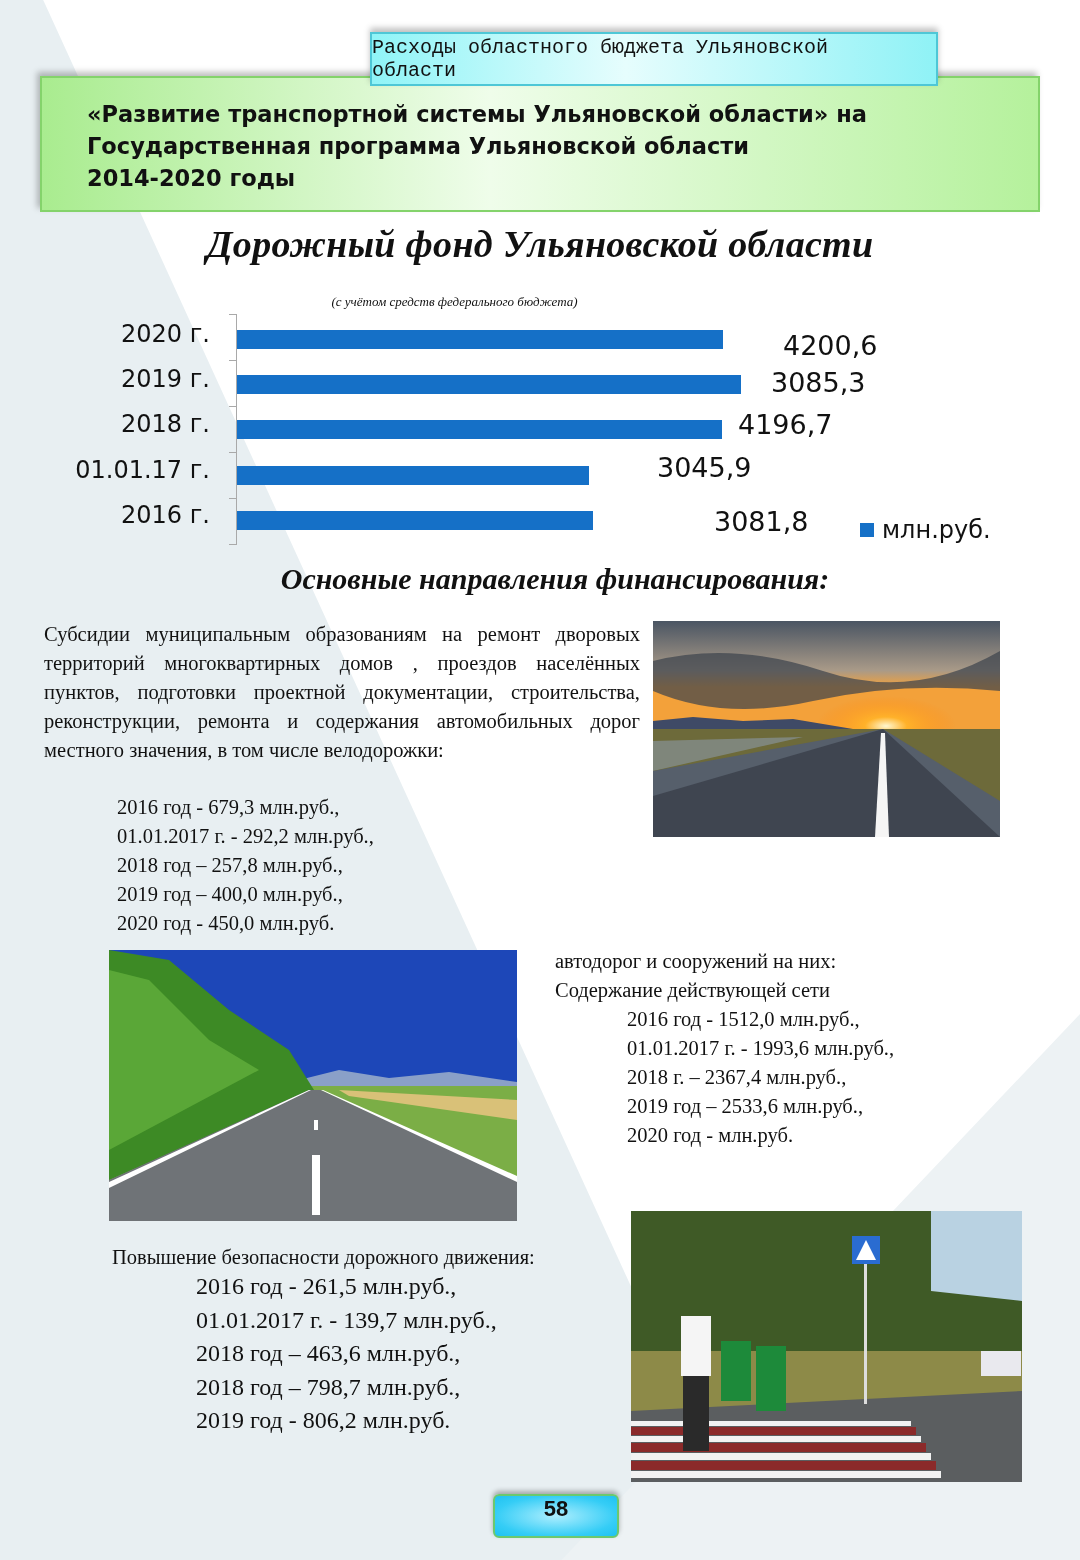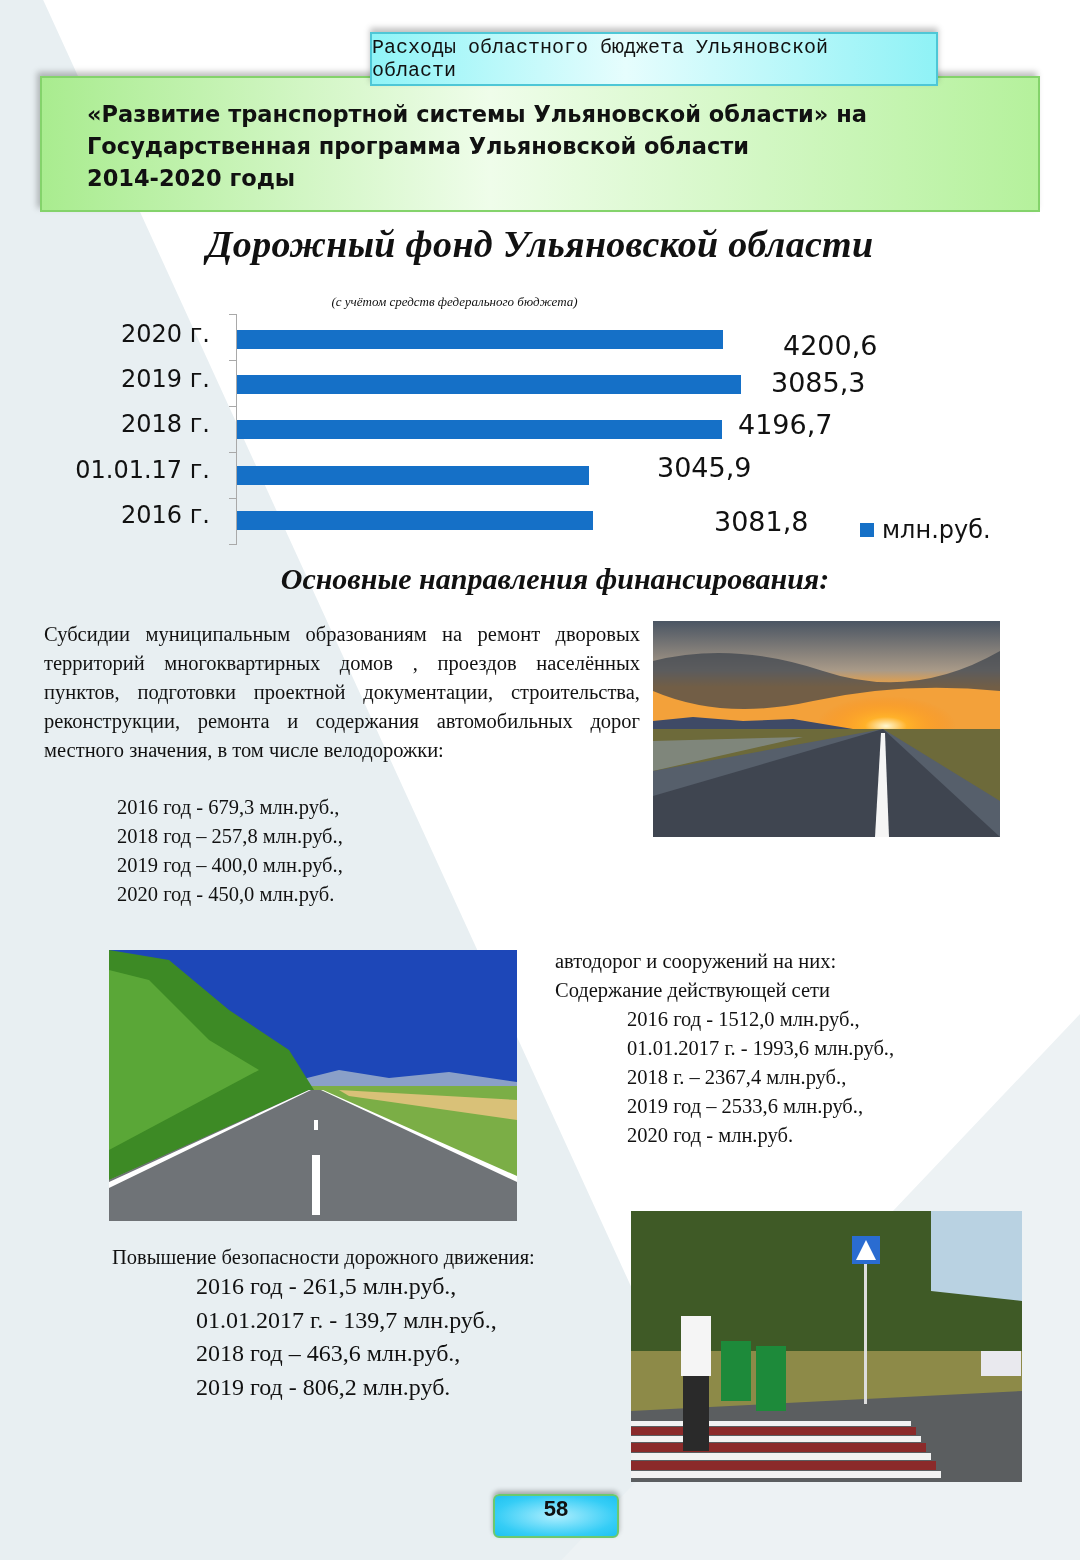--- a/index.html
+++ b/index.html
@@ -152,20 +152,21 @@
       <span class="legend-swatch"></span>
       <span>млн.руб.</span>
     </div>
   </div>
 
 <div class="layer directions-title">Основные направления финансирования:</div>
 
 <div class="layer text-block para1">Субсидии муниципальным образованиям на ремонт дворовых территорий многоквартирных домов , проездов населённых пунктов, подготовки проектной документации, строительства, реконструкции, ремонта и содержания автомобильных дорог местного значения, в том числе велодорожки:</div>
 <div class="layer text-block list1">
   <div>2016 год  - 679,3 млн.руб.,</div>
+  <div>01.01.2017 г. -  292,2 млн.руб.,</div>
   <div>2018 год – 257,8 млн.руб.,</div>
   <div>2019 год – 400,0 млн.руб.,</div>
   <div>2020 год  - 450,0 млн.руб.</div>
 </div>
 
 <div class="layer text-block para2">
   <div>автодорог и сооружений на них:</div>
   <div>Содержание действующей сети</div>
 </div>
 <div class="layer text-block list2">
@@ -174,20 +175,21 @@
   <div>2018 г. – 2367,4 млн.руб.,</div>
   <div>2019 год – 2533,6 млн.руб.,</div>
   <div>2020 год  -  млн.руб.</div>
 </div>
 
 <div class="layer text-block para3">Повышение безопасности дорожного движения:</div>
 <div class="layer text-block list3">
   <div>2016 год  -  261,5 млн.руб.,</div>
   <div>01.01.2017 г. -  139,7 млн.руб.,</div>
   <div>2018 год – 463,6 млн.руб.,</div>
+  <div>2018 год –  798,7 млн.руб.,</div>
   <div>2019 год  - 806,2 млн.руб.</div>
 </div>
 
 <div class="layer photo photo-sunset">
   <svg width="347" height="216" viewBox="0 0 347 216">
     <defs>
       <linearGradient id="skyS" x1="0" y1="0" x2="0" y2="1">
         <stop offset="0" stop-color="#4a5563"></stop>
         <stop offset="0.45" stop-color="#a99a88"></stop>
         <stop offset="0.6" stop-color="#f3a13a"></stop>

